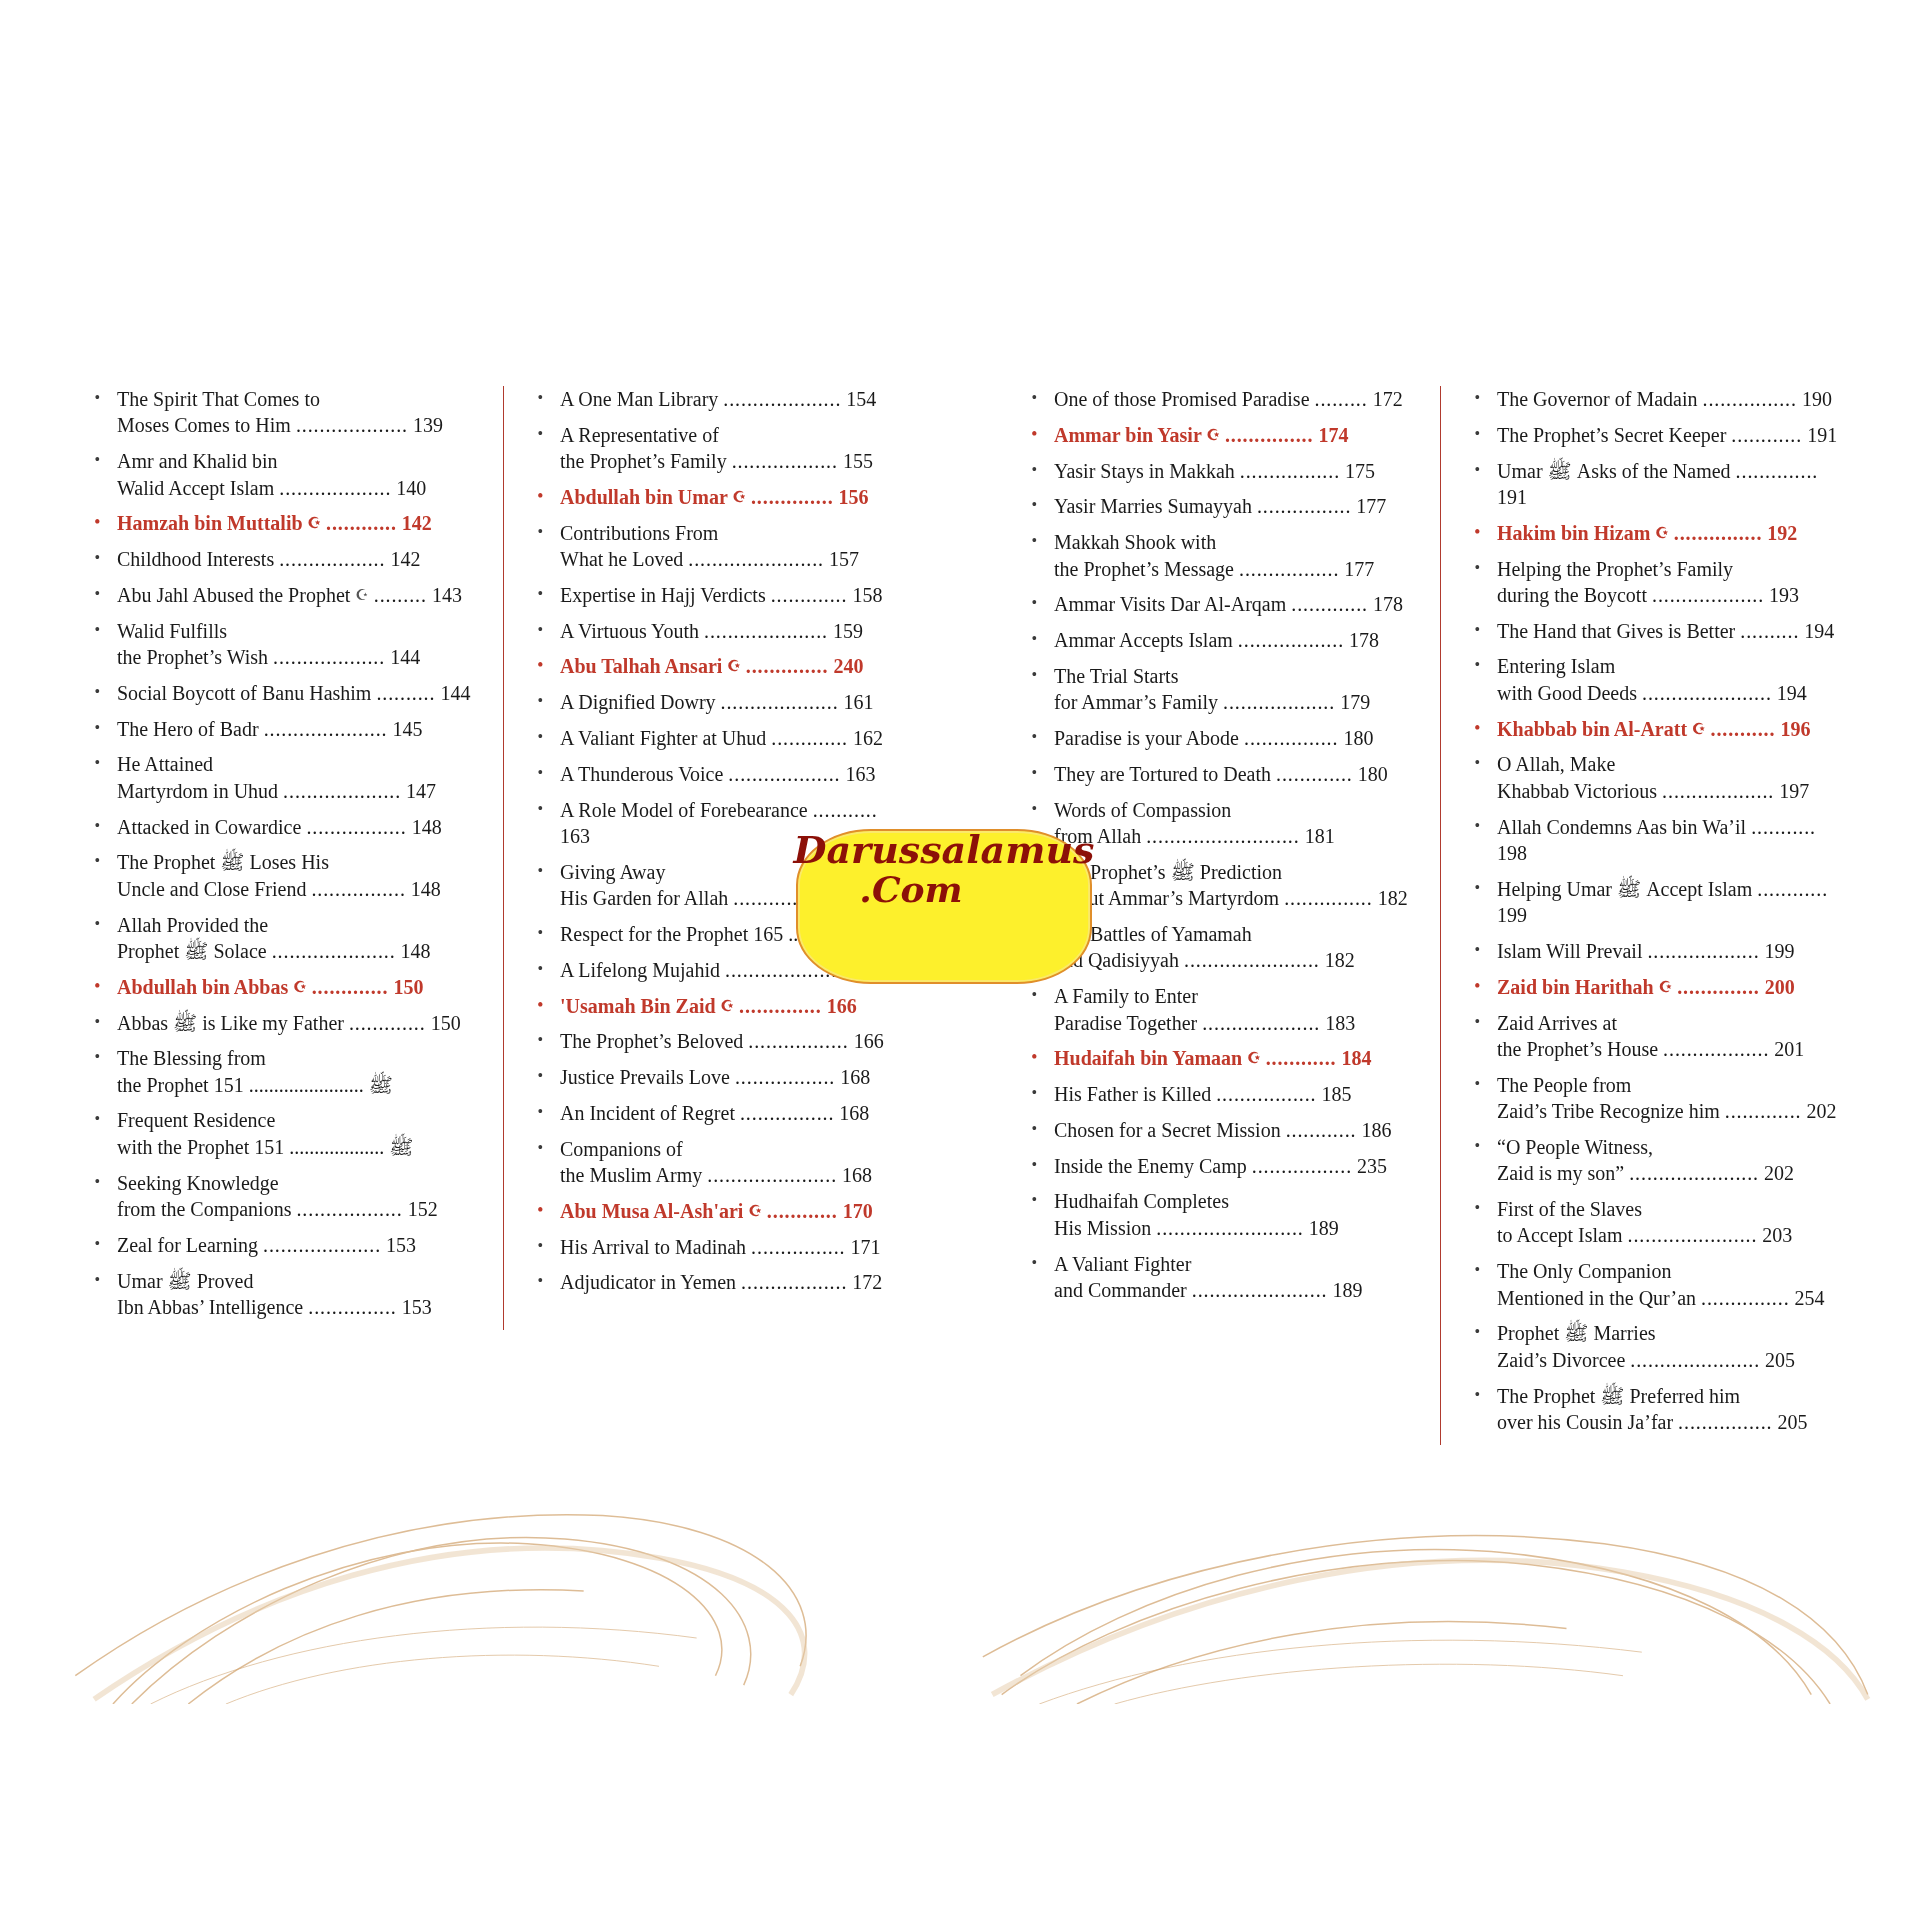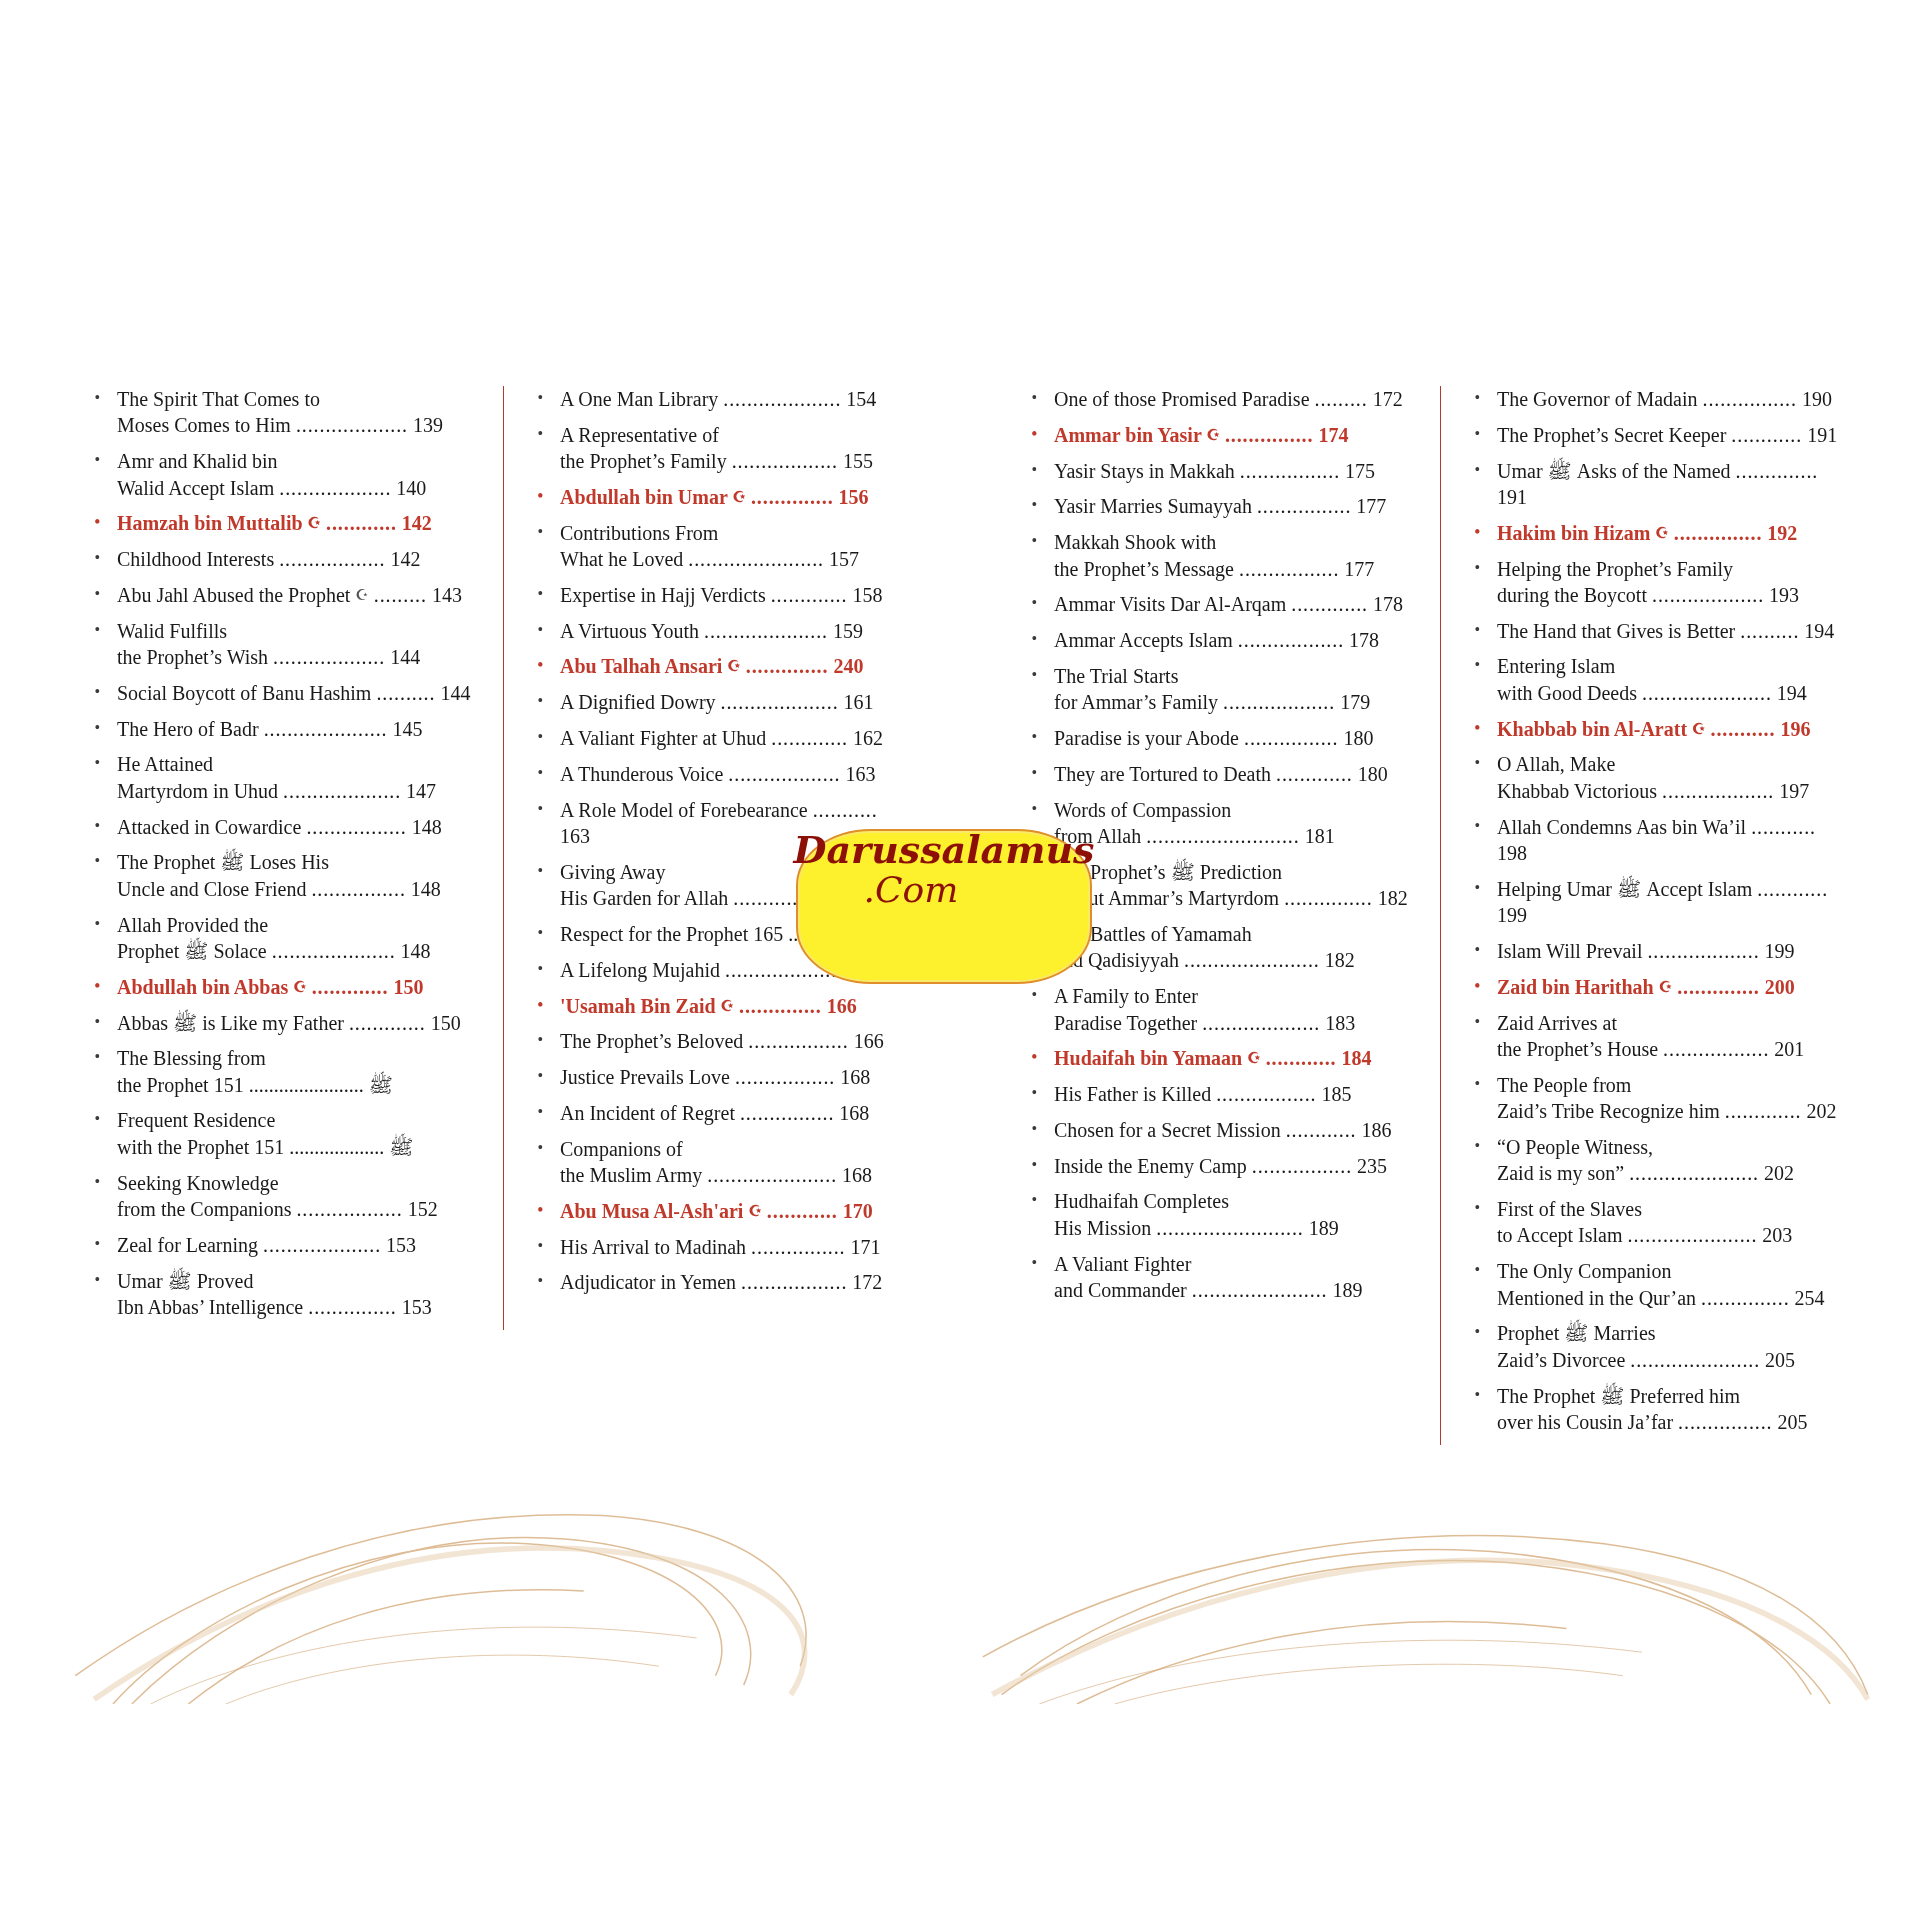--- a/index.html
+++ b/index.html
@@ -136,21 +136,21 @@
     font-style: italic;
     font-weight: bold;
     font-size: 38px;
     color: #8c1008;
     letter-spacing: 0px;
     line-height: 1;
   }
   .watermark .wm2 {
     font-family: "DejaVu Serif", serif;
     font-style: italic;
-    font-weight: normal;
+    font-weight: bold;
     font-size: 36px;
     color: #8c1008;
     line-height: 1.05;
     margin-top: 1.9px;
     align-self: center;
     margin-right: 66px;
   }
 </style>
 </head>
 <body>

